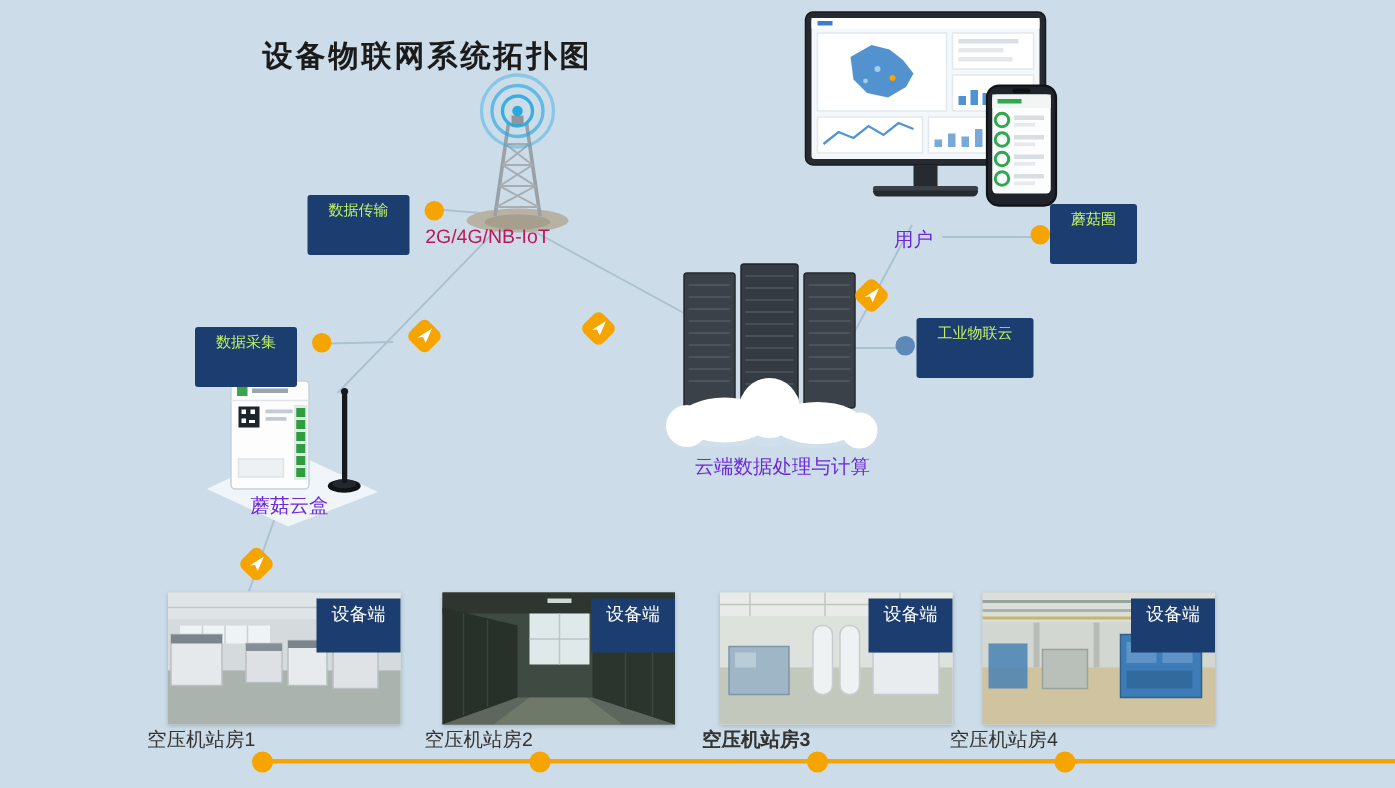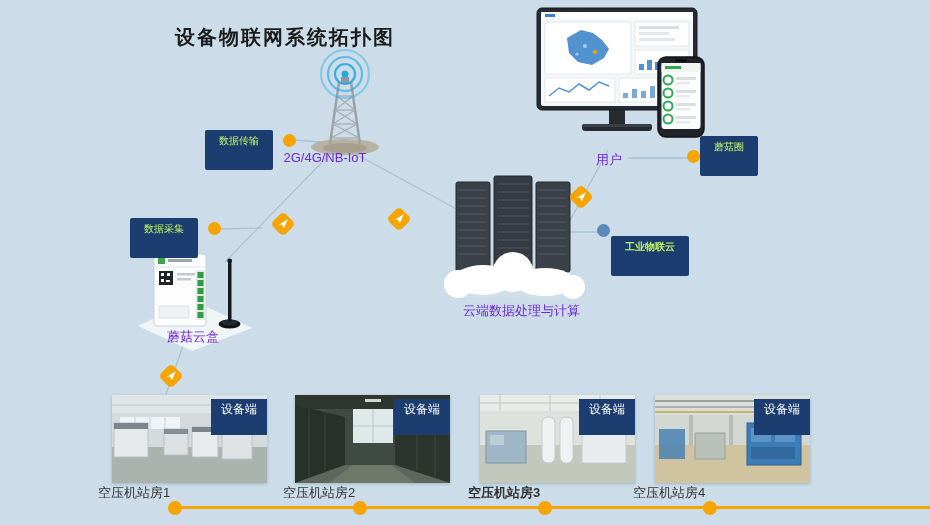--- a/index.html
+++ b/index.html
@@ -19,21 +19,21 @@
   }
   .dot{
     position:absolute;width:13px;height:13px;border-radius:50%;
     background:#f5a400;z-index:7;
   }
   .dot.blue{background:#5d88ba;}
   .plainlabel{
     position:absolute;font-size:13px;color:#6d28d9;white-space:nowrap;z-index:5;
   }
   .network-text{
-    position:absolute;width:126px;text-align:center;font-size:13px;color:#6d28d9;
+    position:absolute;width:126px;text-align:center;font-size:13px;color:#be185d;
     line-height:1.3;z-index:5;
   }
   .network-text span{display:block;}
   .pin{position:absolute;width:26px;height:26px;z-index:8;}
   .photo{
     position:absolute;width:155px;height:88px;top:395px;z-index:4;
     box-shadow:0 1px 3px rgba(40,60,80,.25);
   }
   .photo svg{display:block;}
   .device-tag{
@@ -106,21 +106,21 @@
 
 <div class="tag" style="left:205px;top:130px;">数据传输</div>
 <div class="dot" style="left:283px;top:134px;"></div>
 
 <div class="tag" style="left:130px;top:218px;">数据采集</div>
 <div class="dot" style="left:208px;top:222px;"></div>
 
 <div class="tag" style="left:700px;top:136px;">蘑菇圈</div>
 <div class="dot" style="left:687px;top:150px;"></div>
 
-<div class="tag" style="left:611px;top:236px;font-weight:bold;">工业物联云</div>
+<div class="tag" style="left:611px;top:212px;">工业物联云</div>
 <div class="dot blue" style="left:597px;top:224px;"></div>
 
 <svg class="abs" style="left:130px;top:248px;z-index:3;" width="130" height="105" viewBox="0 0 130 105">
   <polygon points="8,78 62,52 122,80 62,103" fill="#f0f5f9" opacity="0.95"></polygon>
   <rect x="24" y="6" width="52" height="72" rx="3" fill="#fdfdfd" stroke="#c8d1d7"></rect>
   <rect x="28" y="9" width="7" height="7" fill="#3aa54a"></rect>
   <rect x="38" y="11" width="24" height="3" fill="#9aa4ab"></rect>
   <line x1="24" y1="19" x2="76" y2="19" stroke="#dfe5e9"></line>
   <rect x="29" y="23" width="14" height="14" fill="#1d242a"></rect>
   <rect x="31" y="25" width="3" height="3" fill="#fff"></rect>

